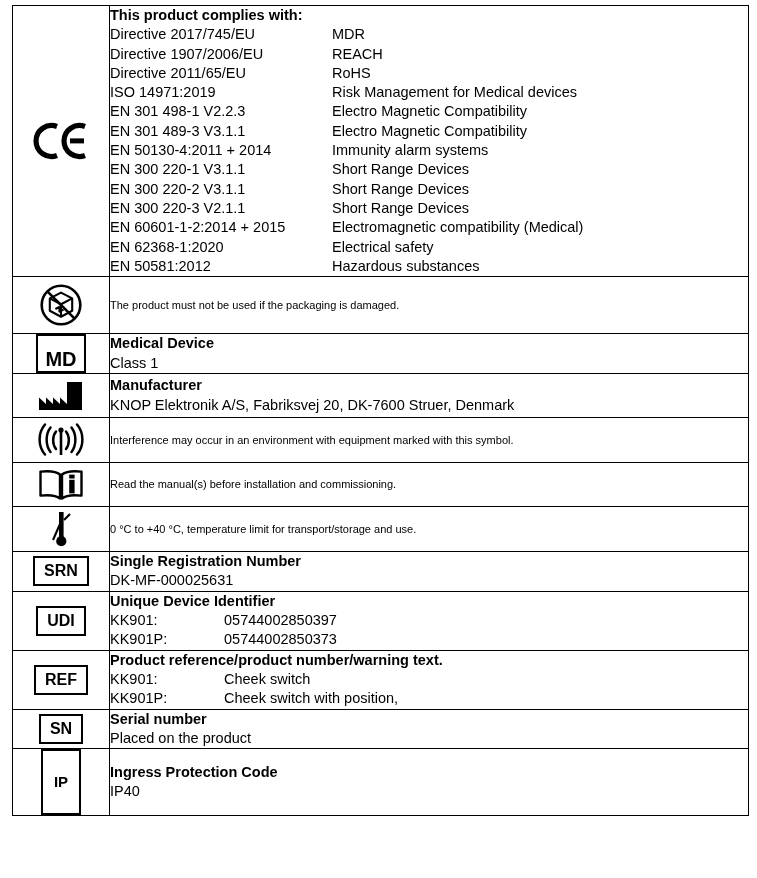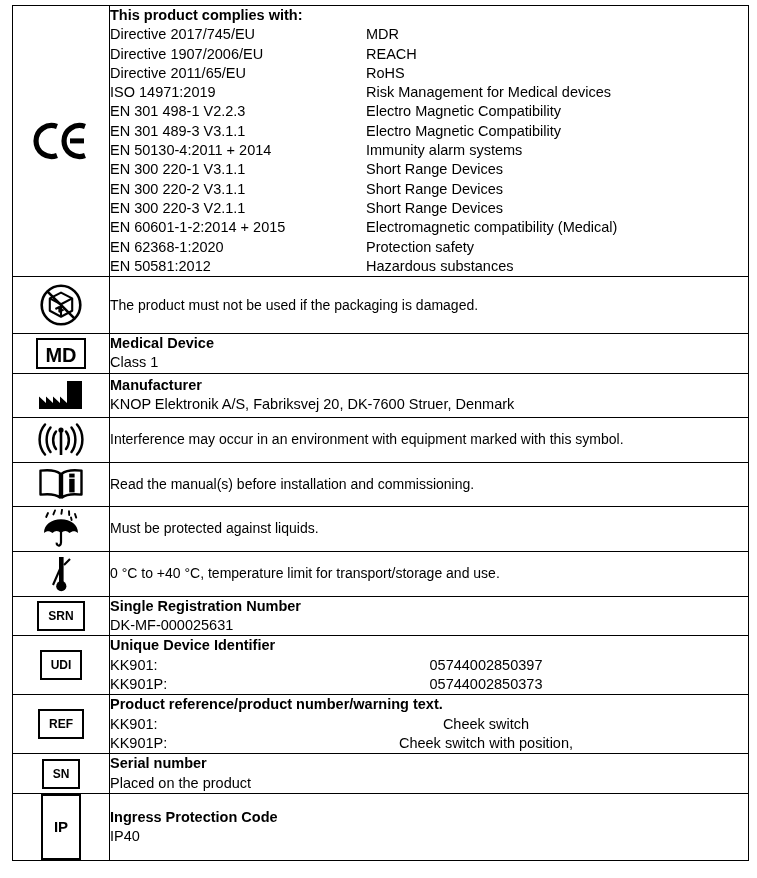--- a/index.html
+++ b/index.html
@@ -29,43 +29,43 @@
     vertical-align:middle;
   }
   td.txtcell{
     padding:3px 6px 4px 6px;
     vertical-align:middle;
   }
 
   
   .hdr{font-size:14.5px;font-weight:bold;line-height:19.3px;white-space:nowrap;}
   .ln{font-size:14.5px;font-weight:normal;line-height:19.3px;white-space:nowrap;}
-  .single{font-size:14px;font-weight:normal;line-height:19.3px;white-space:nowrap;}
-  .row2{display:flex;gap:34px;}
+  .single{font-size:11px;font-weight:normal;line-height:19.3px;white-space:nowrap;}
+  .row2{display:flex;}
   .row2 .c1{width:222px;flex:0 0 222px;}
   .row2 .c2{flex:1 1 auto;}
   .kv{display:flex;}
   .kv .k{width:114px;flex:0 0 114px;}
-  .kv .v{flex:1 1 auto;text-align:center;}
+  .kv .v{flex:1 1 auto;}
 
   
   .ce{display:block;margin:0 auto;}
 
   
   .boxsym{
     display:inline-block;
     border:2.6px solid #000;
-    padding:4px 7px 1px 7px;
+    padding:12px 7px 1px 7px;
     font-size:20px;
     font-weight:bold;
     letter-spacing:0px;
     line-height:22px;
     font-family:"Liberation Sans","DejaVu Sans",sans-serif;
   }
-  .boxsym.sm{font-size:12px;padding:2px 9px;}
+  .boxsym.sm{font-size:16px;padding:2px 9px;}
   .boxsym.ip{font-size:15px;padding:20px 11px;text-align:center;}
   .boxsym.thin{border-width:2.2px;}
 
   svg{display:block;margin:0 auto;}
 </style>
 </head>
 <body>
 
 <div id="sheet">
 <table class="symtable">
@@ -120,21 +120,21 @@
       <div class="row2">
               <div class="c1 ln">EN 300 220-3 V2.1.1</div>
               <div class="c2 ln">Short Range Devices</div>
             </div>
       <div class="row2">
               <div class="c1 ln">EN 60601-1-2:2014 + 2015</div>
               <div class="c2 ln">Electromagnetic compatibility (Medical)</div>
             </div>
       <div class="row2">
               <div class="c1 ln">EN 62368-1:2020</div>
-              <div class="c2 ln">Protection safety</div>
+              <div class="c2 ln">Electrical safety</div>
             </div>
       <div class="row2">
               <div class="c1 ln">EN 50581:2012</div>
               <div class="c2 ln">Hazardous substances</div>
             </div>
     </td>
   </tr>
 
   <tr>
     <td class="symcell" style="height:56px;">
@@ -205,39 +205,20 @@
         </g>
         <rect x="33.2" y="12.8" width="5.4" height="13.6" fill="#000"></rect>
         <rect x="33.2" y="7.6" width="5.4" height="3.9" fill="#000"></rect>
       </svg>
     </td>
     <td class="txtcell">
       <div class="single">Read the manual(s) before installation and commissioning.</div>
     </td>
   </tr>
 
-  <tr>
-    <td class="symcell" style="height:44px;">
-      <svg width="52" height="40" viewBox="0 0 52 40">
-        <path d="M9 24 C9 15.5 16.4 10.2 26 10.2 C35.6 10.2 43 15.5 43 24 C40.2 21.6 37.6 21.6 34.6 24 C31.6 21.2 29 21.2 26 24 C23 21.2 20.4 21.2 17.4 24 C14.4 21.6 11.8 21.6 9 24 Z" fill="#000"></path>
-        <path d="M26 23 L26 33.5 C26 36.2 23.8 37.2 22.4 36 C21.6 35.3 21.6 34.4 21.7 33.6" fill="none" stroke="#000" stroke-width="2.2"></path>
-        <g stroke="#000" stroke-width="1.9" stroke-linecap="round">
-          <line x1="13" y1="4" x2="11.2" y2="8"></line>
-          <line x1="20" y1="1.5" x2="18.4" y2="5.4"></line>
-          <line x1="27" y1="0.8" x2="26.4" y2="4.8"></line>
-          <line x1="34" y1="2.2" x2="34.2" y2="6"></line>
-          <line x1="40" y1="5" x2="41.2" y2="8.6"></line>
-          <line x1="36" y1="8.4" x2="36.6" y2="11"></line>
-        </g>
-      </svg>
-    </td>
-    <td class="txtcell">
-      <div class="single">Must be protected against liquids.</div>
-    </td>
-  </tr>
 
   <tr>
     <td class="symcell" style="height:44px;">
       <svg width="48" height="40" viewBox="0 0 48 40">
         <rect x="22" y="3" width="4.6" height="26" fill="#000"></rect>
         <circle cx="24.3" cy="32.2" r="5.1" fill="#000"></circle>
         <path d="M33 5 L27 11" fill="none" stroke="#000" stroke-width="2.1"></path>
         <path d="M16 31 L23 15" fill="none" stroke="#000" stroke-width="2.1"></path>
       </svg>
     </td>

